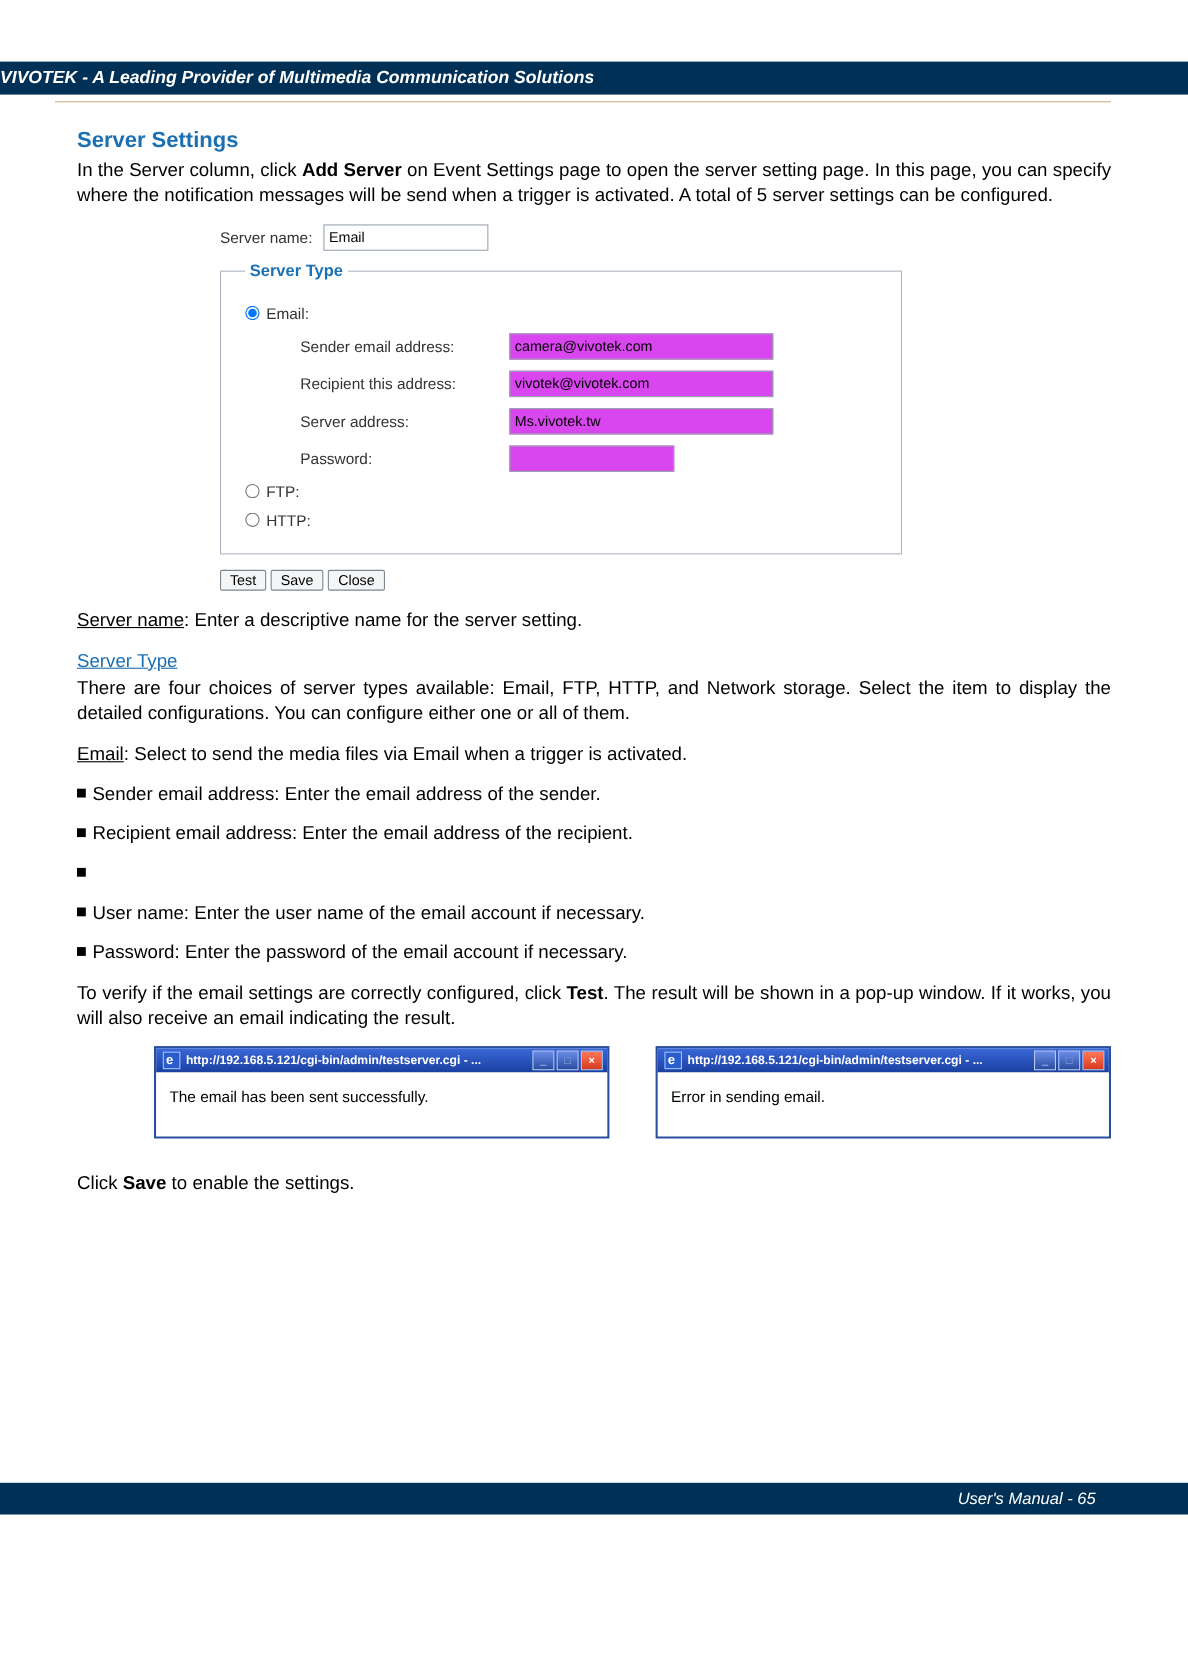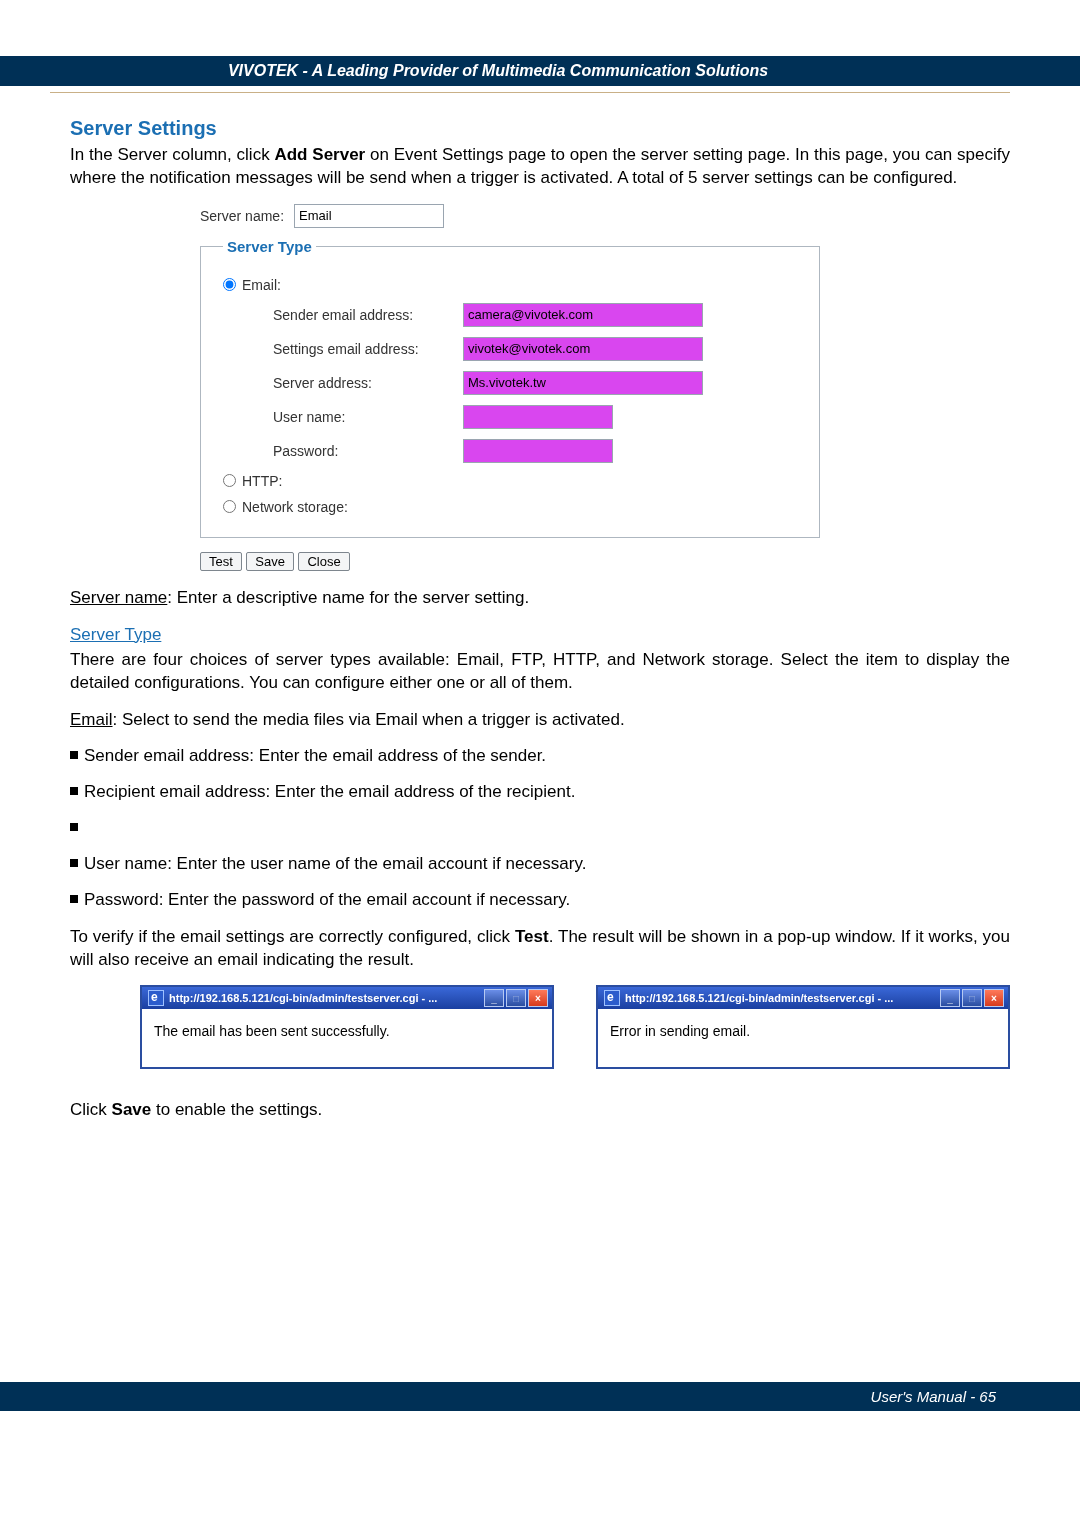--- a/index.html
+++ b/index.html
@@ -17,21 +17,21 @@
     height: 56px;
     background: #ffffff;
   }
   .header-bar {
     background: #003056;
     color: #ffffff;
     font-style: italic;
     font-weight: bold;
     font-size: 16px;
     padding: 6px 84px 6px 0;
-    text-align: center;
+    text-align: left;
   }
   .hr-line {
     border: none;
     border-top: 1px solid #c9b087;
     margin: 6px 70px 6px 50px;
   }
   .content {
     padding: 0 70px 0 70px;
   }
   .section-title {
@@ -262,44 +262,40 @@
           <input type="radio" name="stype" checked="" style="">
           <span>Email:</span>
         </label>
 
         <div class="email-fields">
           <div class="field-row">
             <span class="field-label">Sender email address:</span>
             <input class="field-input" type="text" value="camera@vivotek.com" style="">
           </div>
           <div class="field-row">
-            <span class="field-label">Settings email address:</span>
+            <span class="field-label">Recipient this address:</span>
             <input class="field-input" type="text" value="vivotek@vivotek.com" style="">
           </div>
           <div class="field-row">
             <span class="field-label">Server address:</span>
             <input class="field-input" type="text" value="Ms.vivotek.tw" style="">
           </div>
           <div class="field-row">
-            <span class="field-label">User name:</span>
-            <input class="field-input" style="width: 140px;" type="text" value="">
-          </div>
-          <div class="field-row">
             <span class="field-label">Password:</span>
             <input class="field-input" style="width: 140px;" type="password" value="">
           </div>
         </div>
 
         <label class="radio-row">
           <input type="radio" name="stype" style="">
-          <span>HTTP:</span>
+          <span>FTP:</span>
         </label>
         <label class="radio-row">
           <input type="radio" name="stype" style="">
-          <span>Network storage:</span>
+          <span>HTTP:</span>
         </label>
       </fieldset>
 
       <div class="btn-row">
         <button class="btn">Test</button>
         <button class="btn">Save</button>
         <button class="btn">Close</button>
       </div>
     </div>
 

